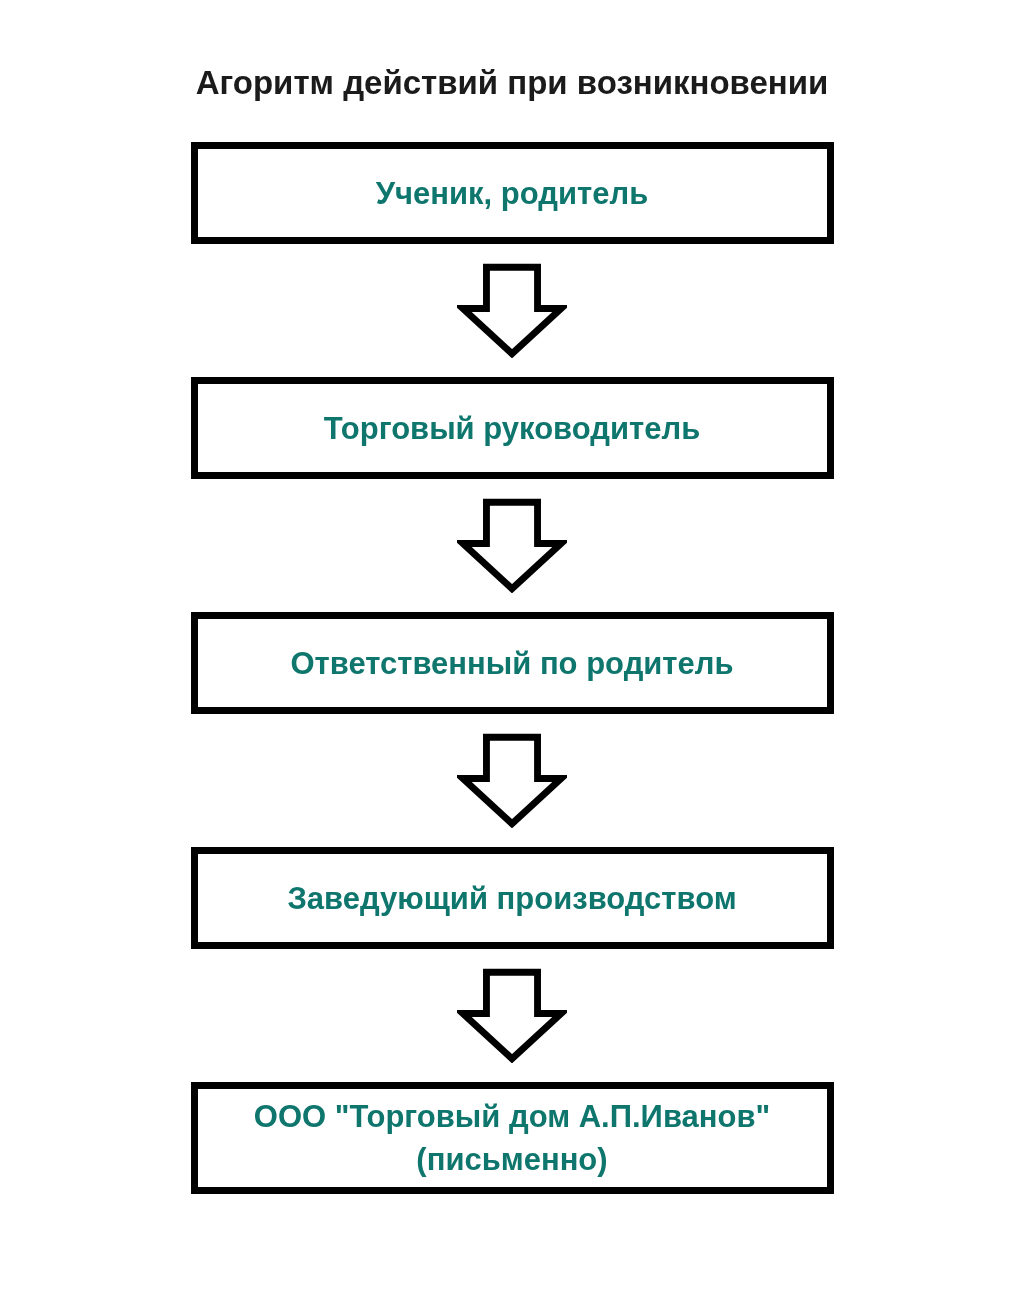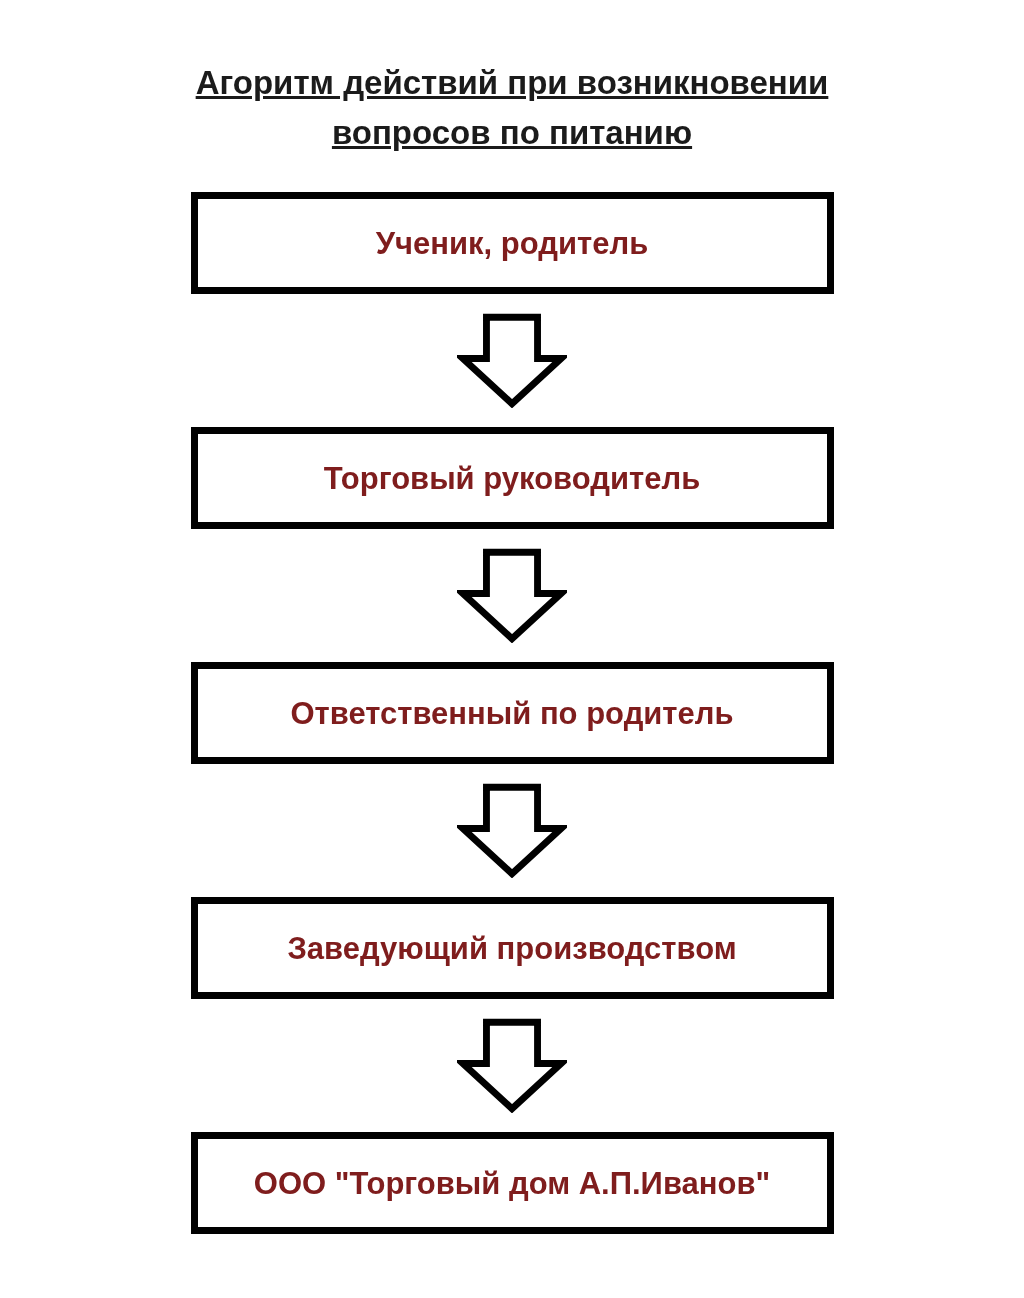--- a/index.html
+++ b/index.html
@@ -19,21 +19,20 @@
     overflow: hidden;
   }
   .title {
     text-align: center;
     font-size: 33px;
     font-weight: bold;
     line-height: 50px;
     margin: 0 auto 34px auto;
     width: 900px;
     color: #1b1b1b;
-    text-decoration: underline;
   }
   .flow {
     display: flex;
     flex-direction: column;
     align-items: center;
   }
   .box {
     box-sizing: border-box;
     width: 643px;
     min-height: 102px;
@@ -41,38 +40,37 @@
     background: #ffffff;
     display: flex;
     flex-direction: column;
     justify-content: center;
     align-items: center;
     text-align: center;
     font-size: 31px;
     font-weight: bold;
     line-height: 43px;
     padding: 6px 14px;
-    color: #7f1d1d;
+    color: #0f766e;
   }
   .arrow {
     width: 110px;
     height: 95px;
     margin: 19px 0;
     display: block;
     flex: 0 0 auto;
   }
 </style>
 </head>
 <body>
 
 <div class="page">
 
   <div class="title">
     <div>Агоритм действий при возникновении</div>
-    <div>вопросов по питанию</div>
   </div>
 
   <div class="flow">
 
     <div class="box">
       <div>Ученик, родитель</div>
     </div>
 
     <svg class="arrow" viewBox="0 0 112 96" xmlns="http://www.w3.org/2000/svg">
       <path d="M30 4 H82 V46 H106 L56 92 L6 46 H30 Z" fill="#ffffff" stroke="#000000" stroke-width="7" stroke-linejoin="miter"></path>
@@ -97,16 +95,17 @@
     <div class="box">
       <div>Заведующий производством</div>
     </div>
 
     <svg class="arrow" viewBox="0 0 112 96" xmlns="http://www.w3.org/2000/svg">
       <path d="M30 4 H82 V46 H106 L56 92 L6 46 H30 Z" fill="#ffffff" stroke="#000000" stroke-width="7" stroke-linejoin="miter"></path>
     </svg>
 
     <div class="box">
       <div>ООО "Торговый дом А.П.Иванов"</div>
+      <div>(письменно)</div>
     </div>
 
   </div>
 </div>
 
 </body></html>

